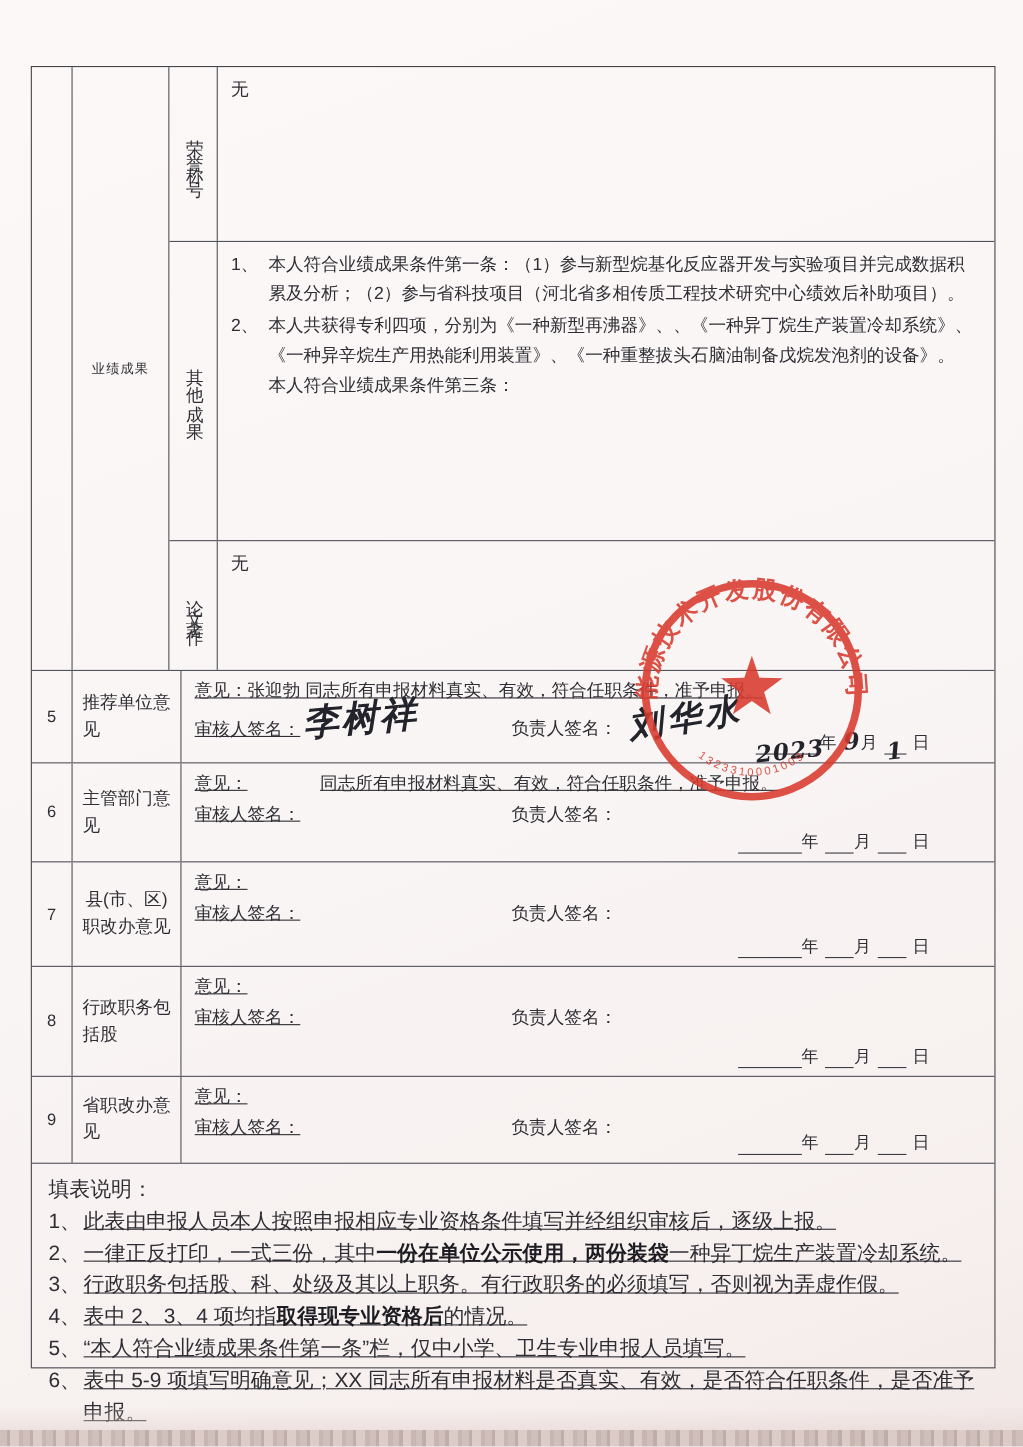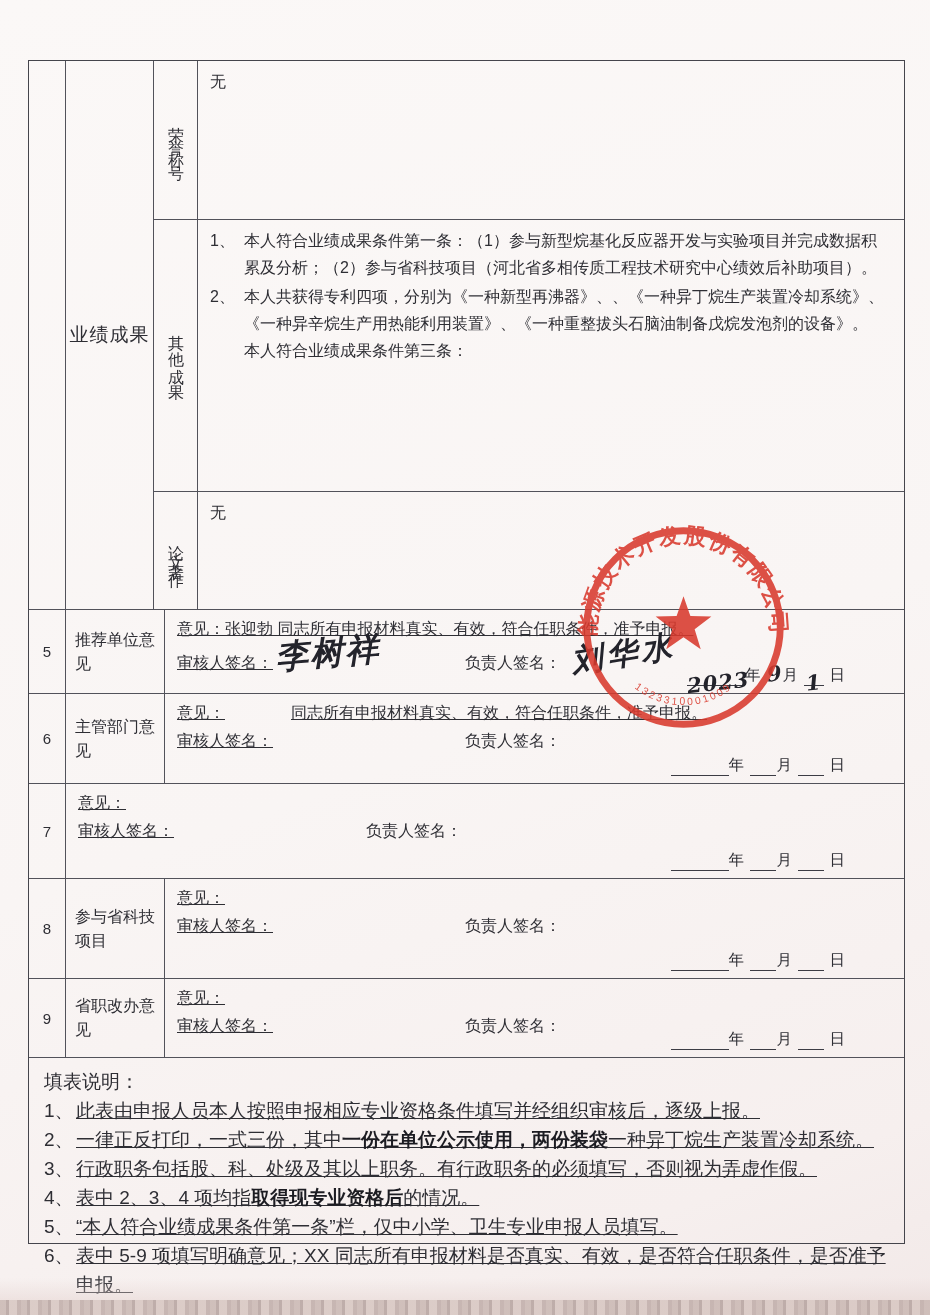--- a/index.html
+++ b/index.html
@@ -19,21 +19,21 @@
     position:absolute;left:28px;top:60px;width:877px;
     border:1.6px solid #45454c;
     box-sizing:border-box;
     background:transparent;
   }
   .row{display:flex;box-sizing:border-box;border-top:1.4px solid #52525a;}
   .row:first-child{border-top:none;}
   .c{box-sizing:border-box;border-right:1.3px solid #52525a;}
   .c:last-child{border-right:none;}
   .col-num{width:37px;flex:none;display:flex;align-items:center;justify-content:center;font-size:15px;}
-  .col-cat{width:88px;flex:none;display:flex;align-items:center;justify-content:center;font-size:19px;letter-spacing:1px;}
+  .col-cat{width:88px;flex:none;display:flex;align-items:center;justify-content:center;font-size:12px;letter-spacing:1px;}
   .col-rest{flex:1;display:flex;flex-direction:column;}
   .srow{display:flex;box-sizing:border-box;border-top:1.3px solid #52525a;}
   .srow:first-child{border-top:none;}
   .sublabel{
     width:44px;flex:none;box-sizing:border-box;border-right:1.3px solid #52525a;
     display:flex;align-items:center;justify-content:center;
     writing-mode:vertical-rl;text-orientation:upright;
     font-size:16px;letter-spacing:13px;padding:10px 0;
   }
   .scontent{flex:1;padding:7px 12px;font-size:16px;line-height:27px;}
@@ -153,37 +153,38 @@
         <div class="dateline">
           <span class="dl w58"></span><span>年</span>
           <span class="dl w26"></span><span>月</span>
           <span class="dl w26"></span> <span>日</span>
         </div>
       </div>
     </div>
 
     <div class="row" style="height:95px;">
       <div class="c col-num">7</div>
+      <div class="c col-lab" style="text-align:center;justify-content:center;padding:0 6px;">县(市、区)职改办意见</div>
       <div class="c op-body">
         <div class="op-l1"><span>意见：</span></div>
         <div class="op-l2">
           <span>审核人签名：</span>
           <span class="leader-slot"><span>负责人签名：</span></span>
         </div>
         <div class="dateline">
           <span class="dl w58"></span><span>年</span>
           <span class="dl w26"></span><span>月</span>
           <span class="dl w26"></span> <span>日</span>
         </div>
       </div>
     </div>
 
     <div class="row" style="height:100px;">
       <div class="c col-num">8</div>
-      <div class="c col-lab">参与省科技项目</div>
+      <div class="c col-lab">行政职务包括股</div>
       <div class="c op-body">
         <div class="op-l1"><span>意见：</span></div>
         <div class="op-l2">
           <span>审核人签名：</span>
           <span class="leader-slot"><span>负责人签名：</span></span>
         </div>
         <div class="dateline">
           <span class="dl w58"></span><span>年</span>
           <span class="dl w26"></span><span>月</span>
           <span class="dl w26"></span> <span>日</span>

